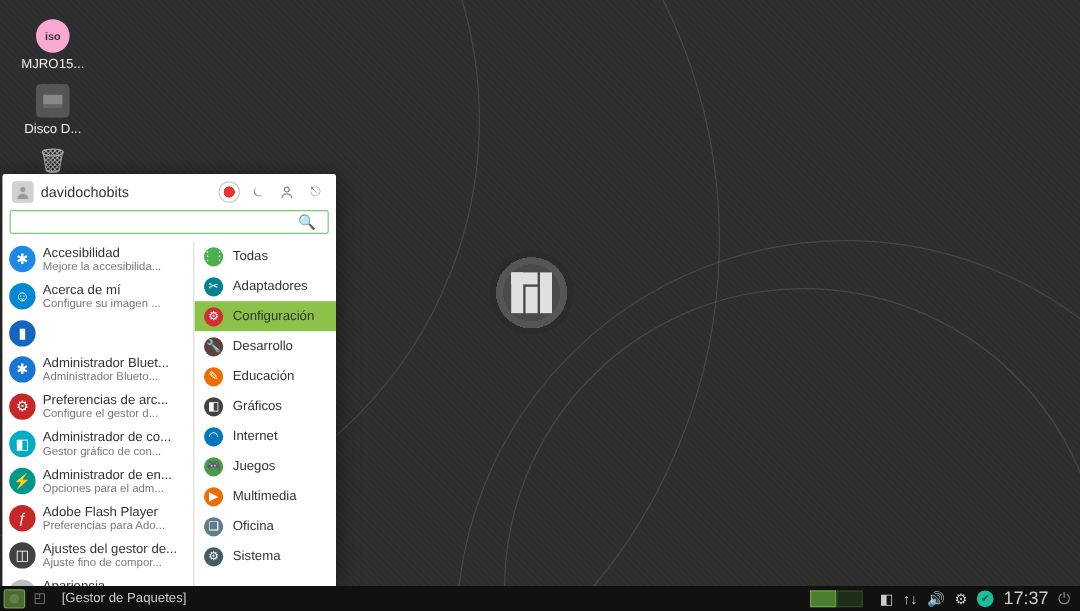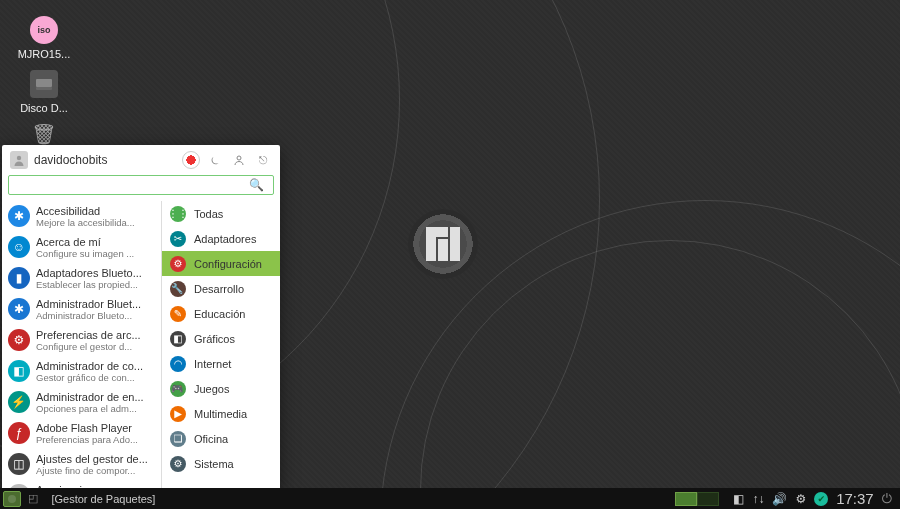--- a/index.html
+++ b/index.html
@@ -147,24 +147,20 @@
         </div>
         <div class="app-item">
           <div class="app-ic" style="background:#0288d1">☺</div>
   <div class="app-txt">
             <div class="app-name">Acerca de mí</div>
   <div class="app-desc">Configure su imagen ...</div>
           </div>
         </div>
         <div class="app-item">
           <div class="app-ic" style="background:#1565c0">▮</div>
-  <div class="app-txt">
-            <div class="app-name">Adaptadores Blueto...</div>
-  <div class="app-desc">Establecer las propied...</div>
-          </div>
         </div>
         <div class="app-item">
           <div class="app-ic" style="background:#1976d2">✱</div>
   <div class="app-txt">
             <div class="app-name">Administrador Bluet...</div>
   <div class="app-desc">Administrador Blueto...</div>
           </div>
         </div>
         <div class="app-item">
           <div class="app-ic" style="background:#c62828">⚙</div>

